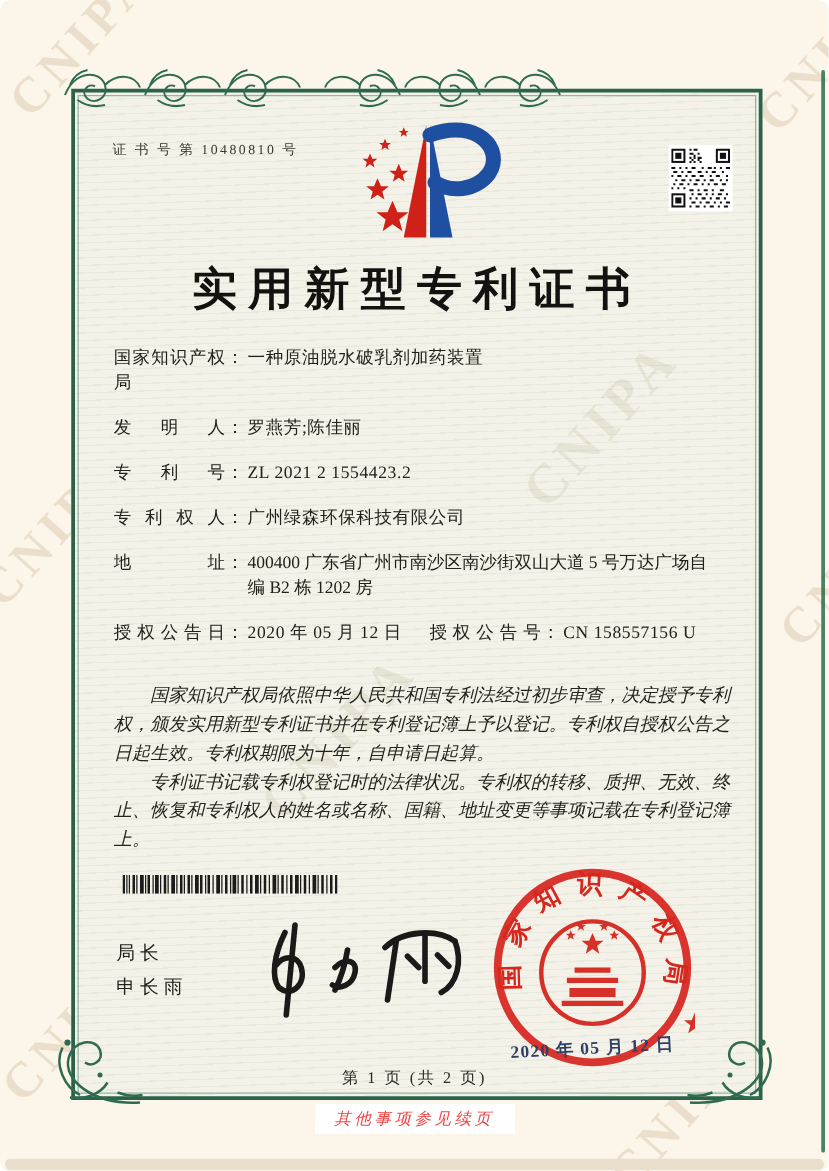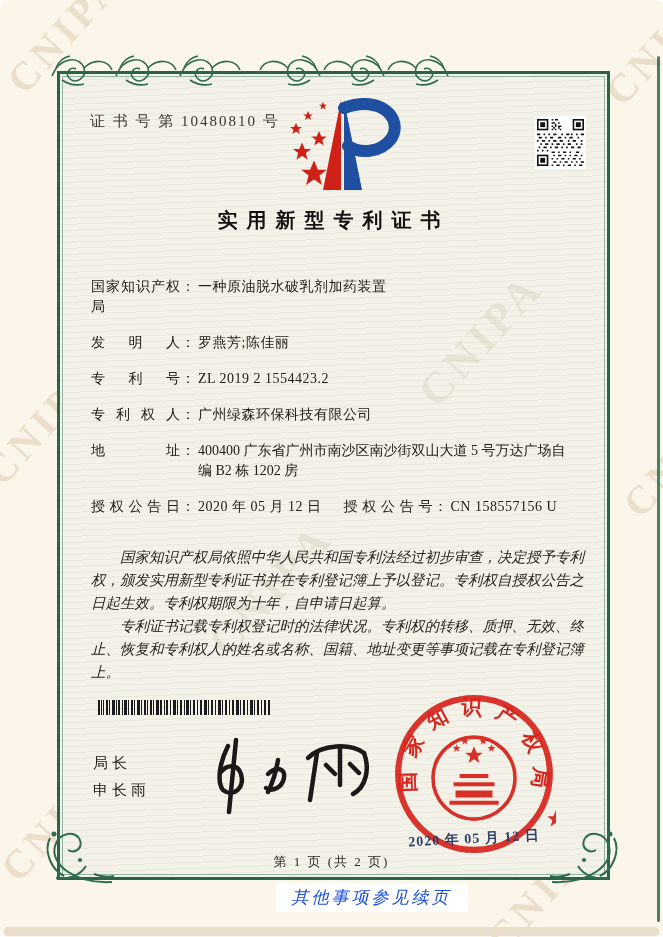--- a/index.html
+++ b/index.html
@@ -7,24 +7,24 @@
         font-family:"Liberation Serif",serif;color:#23201c;overflow:hidden;border-radius:8px;}
   
   .wm{position:absolute;font-weight:bold;font-size:40px;letter-spacing:5px;
       color:rgba(198,172,132,0.30);transform:rotate(-48deg);white-space:nowrap;pointer-events:none;}
   .wm.in{color:rgba(170,158,128,0.18);font-size:44px;}
   
   .frame{position:absolute;left:57px;top:71px;width:553px;height:809px;box-sizing:border-box;
          border:3px solid #2a6349;
          background:repeating-linear-gradient(178deg, rgba(120,160,130,0.10) 0 1px, transparent 1px 6px) #f4f2e8;}
   .frame::before{content:"";position:absolute;inset:2px;border:1px solid #93b4a0;pointer-events:none;}
-  .cert-no{position:absolute;left:30px;top:38px;font-size:15px;letter-spacing:2px;color:#3a362f;}
+  .cert-no{position:absolute;left:30px;top:38px;font-size:11px;letter-spacing:2px;color:#3a362f;}
   .logo{position:absolute;left:218px;top:20px;}
   .qr{position:absolute;left:475px;top:42px;width:47px;height:49px;background:#fff;padding:2px;}
-  .title{position:absolute;top:133px;left:0;right:0;text-align:center;font-size:20px;
+  .title{position:absolute;top:133px;left:0;right:0;text-align:center;font-size:36px;
          font-weight:bold;letter-spacing:9px;color:#141210;}
   .rows{position:absolute;left:31px;top:203px;width:502px;font-size:14px;}
   .row{margin-bottom:16px;line-height:20px;}
   .lbl{display:inline-block;width:90px;text-align:justify;text-align-last:justify;letter-spacing:1px;vertical-align:top;}
   .colon{display:inline-block;margin-right:3px;}
   .val{letter-spacing:0.5px;font-family:Liberation Serif, serif;}
   .val.addr{display:inline-block;width:372px;vertical-align:top;letter-spacing:0;}
   .pair2{margin-left:22px;}
   .paras{position:absolute;left:31px;top:472px;width:500px;font-size:14.5px;font-style:italic;
          line-height:23px;color:#26231e;}
@@ -32,21 +32,21 @@
   .barcode{position:absolute;left:38px;top:626px;width:172px;height:15px;}
   .director{position:absolute;left:33px;top:676px;font-family:Liberation Serif, serif;
             font-size:15px;letter-spacing:4px;color:#23201c;line-height:27px;}
   .sig{position:absolute;left:128px;top:656px;}
   .seal{position:absolute;left:332px;top:618px;width:164px;height:164px;}
   .seal svg{position:absolute;left:0;top:0;}
   .seal-date{position:absolute;left:-12px;right:-12px;top:138px;text-align:center;font-weight:bold;
              font-size:14px;letter-spacing:1px;color:#2f3f66;transform:rotate(-3deg);}
   .page-ind{position:absolute;left:0;right:4px;top:779px;text-align:center;font-size:13px;letter-spacing:2px;color:#2c2a25;}
   .footer-note{position:absolute;left:50%;transform:translateX(-50%);top:883px;background:#ffffff;
-               padding:3px 16px;font-size:17px;letter-spacing:3px;font-style:italic;color:#1d4ed8;white-space:nowrap;margin-left:40px;}
+               padding:3px 16px;font-size:13px;letter-spacing:3px;font-style:italic;color:#ef4444;white-space:nowrap;}
   .orn-top{position:absolute;left:50px;top:48px;pointer-events:none;}
   .fl-bl{position:absolute;left:34px;top:804px;pointer-events:none;}
   .fl-br{position:absolute;left:548px;top:804px;transform:scaleX(-1);pointer-events:none;}
   .right-strip{position:absolute;right:3px;top:56px;height:866px;width:3px;background:#2e6a4d;border-radius:2px;opacity:.85;}
   .bottom-band{position:absolute;left:4px;right:4px;bottom:1px;height:9px;background:#eadfcd;border-radius:4px;}
 </style>
 </head>
 <body>
 
 <div class="page">
@@ -117,21 +117,21 @@
     <div class="title">实用新型专利证书</div>
 
     <div class="rows">
       <div class="row">
         <span class="lbl">国家知识产权局</span><span class="colon">：</span><span class="val">一种原油脱水破乳剂加药装置</span>
       </div>
       <div class="row">
         <span class="lbl">发明人</span><span class="colon">：</span><span class="val">罗燕芳;陈佳丽</span>
       </div>
       <div class="row">
-        <span class="lbl">专利号</span><span class="colon">：</span><span class="val">ZL 2019 2 1554423.2</span>
+        <span class="lbl">专利号</span><span class="colon">：</span><span class="val">ZL 2021 2 1554423.2</span>
       </div>
       <div class="row">
         <span class="lbl">专利权人</span><span class="colon">：</span><span class="val">广州绿森环保科技有限公司</span>
       </div>
       <div class="row">
         <span class="lbl">地址</span><span class="colon">：</span><span class="val addr">400400 广东省广州市南沙区南沙街双山大道 5 号万达广场自编 B2 栋 1202 房</span>
       </div>
       <div class="row">
         <span class="lbl">授权公告日</span><span class="colon">：</span><span class="val">2020 年 05 月 12 日</span><span class="pair2"><span class="lbl">授权公告号</span><span class="colon">：</span><span class="val">CN 158557156 U</span></span>
       </div>

